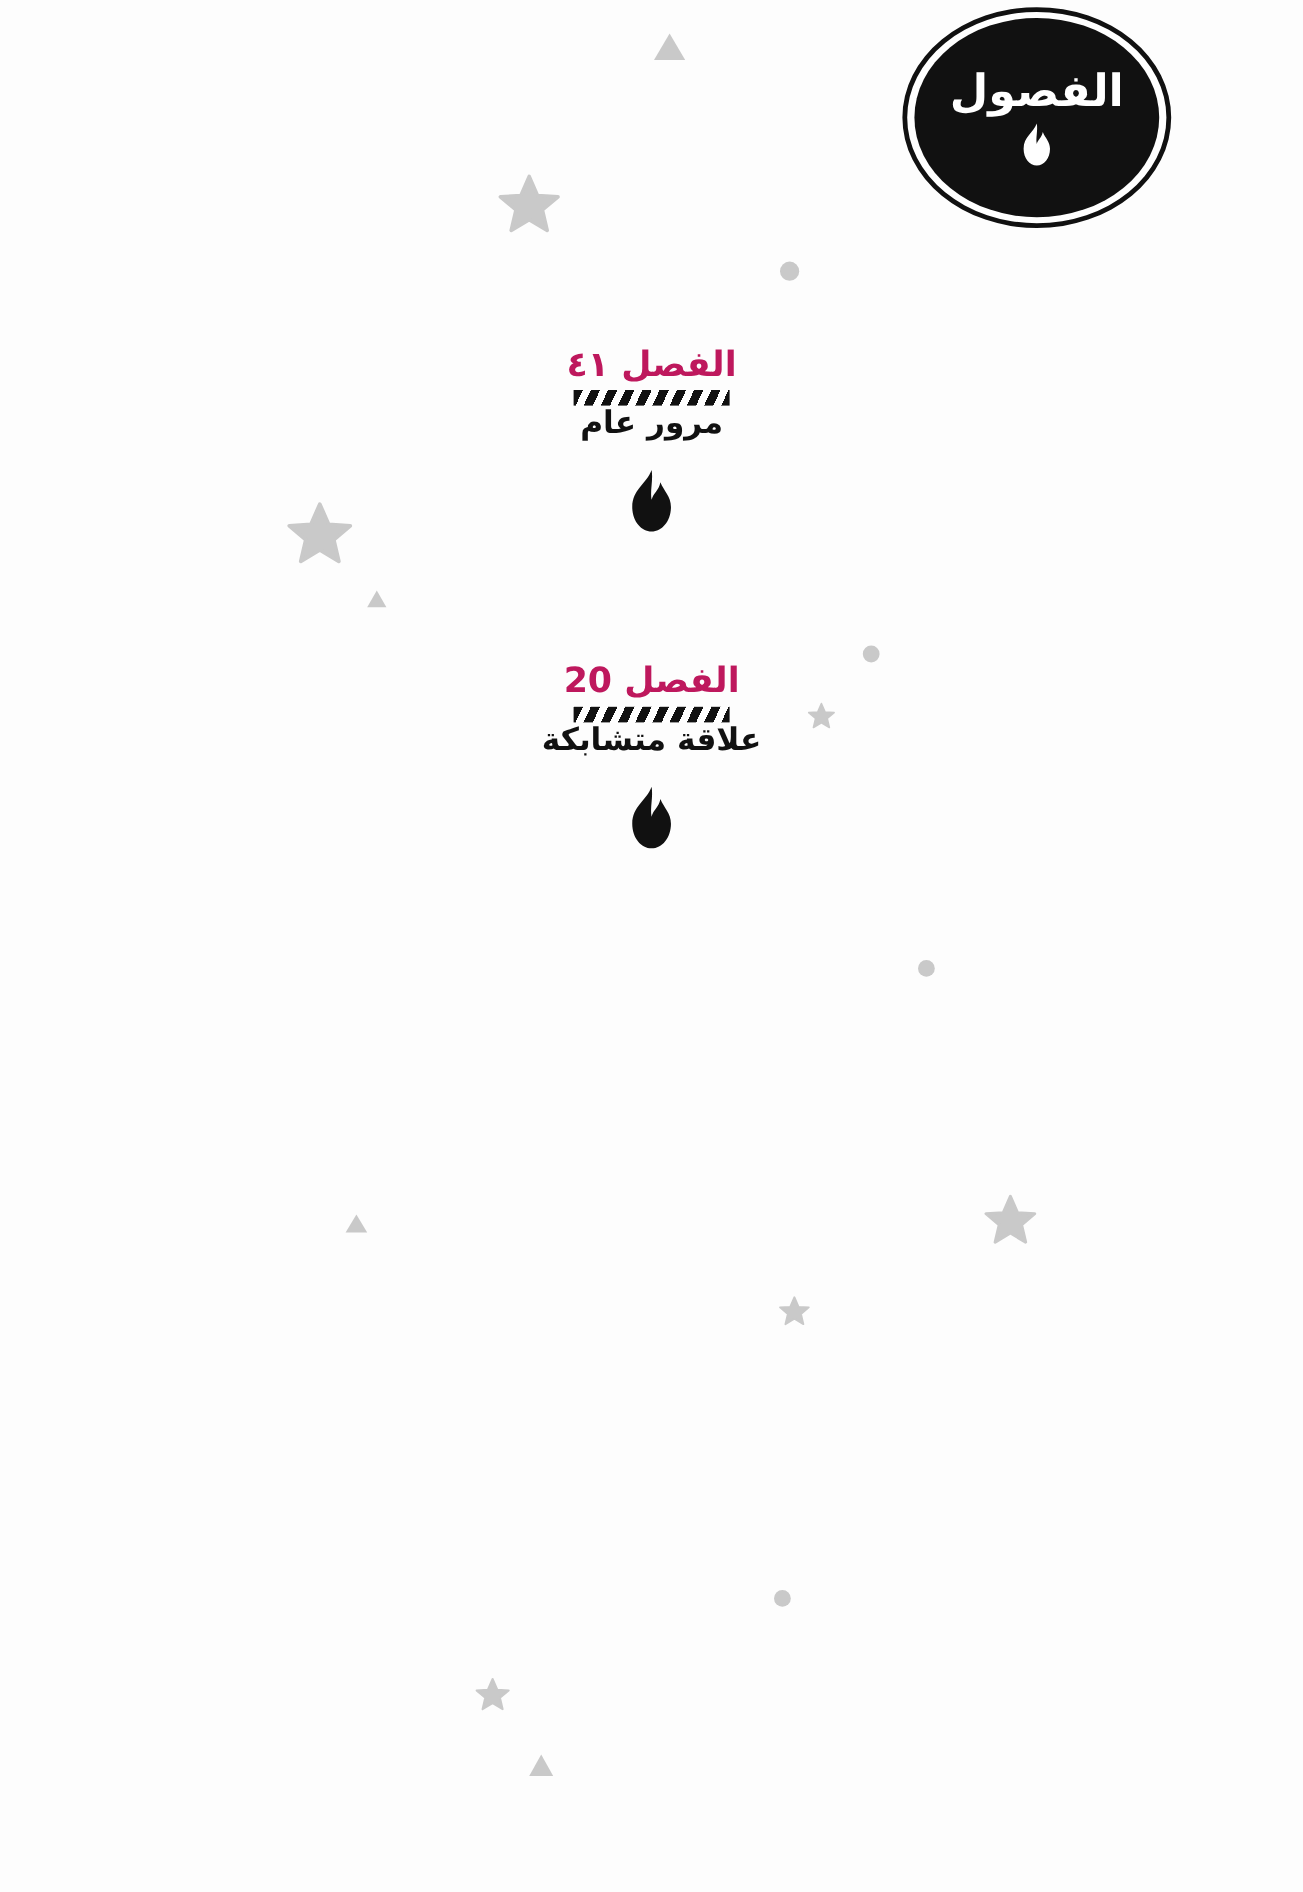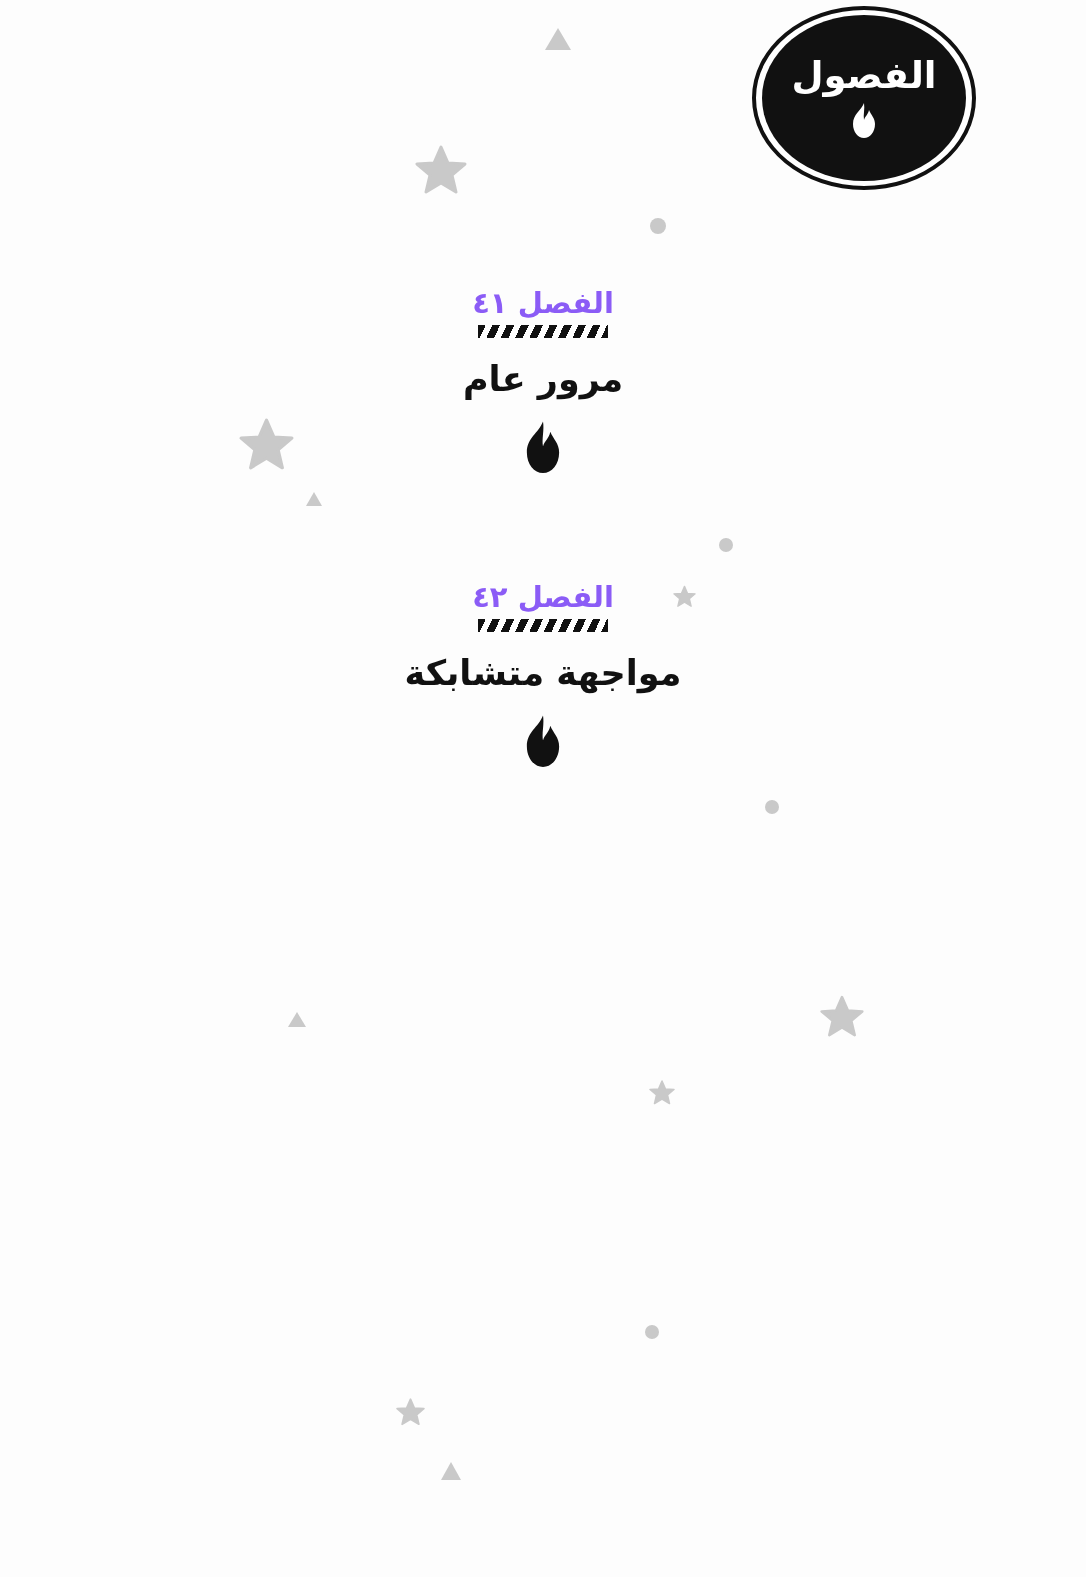--- a/index.html
+++ b/index.html
@@ -86,39 +86,39 @@
     width: 100%;
     display: flex;
     flex-direction: column;
     align-items: center;
     margin-bottom: 106px;
     position: relative;
   }
   .chapter-number {
     font-size: 29px;
     font-weight: bold;
-    color: #8b5cf6;
+    color: #be185d;
     line-height: 1.1;
     letter-spacing: 0.5px;
   }
   .chapter-rule {
     margin-top: 5px;
     width: 130px;
     height: 13px;
     background-image: repeating-linear-gradient(
         115deg,
         #111111 0px,
         #111111 7px,
         #ffffff 7px,
         #ffffff 13px
     );
   }
   .chapter-title {
-    margin-top: 21px;
-    font-size: 35px;
+    margin-top: 1px;
+    font-size: 26px;
     font-weight: bold;
     color: #111111;
     line-height: 1.15;
     white-space: nowrap;
   }
   .chapter-flame {
     margin-top: 21px;
   }
   .chapter-flame svg { display: block; }
 </style>
@@ -185,23 +185,23 @@
         <div class="chapter-number">الفصل ٤١</div>
         <div class="chapter-rule"></div>
         <div class="chapter-title">مرور عام</div>
         <span class="chapter-flame">
           <svg width="44" height="56" viewBox="0 0 30 38" aria-hidden="true">
             <path d="M15 1 C12 9 4 12 4 22 C4 30 9 36 15 36 C21 36 26 30 26 22 C26 16 22 13 20 8 C19 13 16 14 15 18 C14 13 16 7 15 1 Z" fill="#111111"></path>
           </svg>
         </span>
       </div>
       <div class="chapter">
-        <div class="chapter-number">الفصل ٤٢</div>
+        <div class="chapter-number">الفصل 20</div>
         <div class="chapter-rule"></div>
-        <div class="chapter-title">مواجهة متشابكة</div>
+        <div class="chapter-title">علاقة متشابكة</div>
         <span class="chapter-flame">
           <svg width="44" height="56" viewBox="0 0 30 38" aria-hidden="true">
             <path d="M15 1 C12 9 4 12 4 22 C4 30 9 36 15 36 C21 36 26 30 26 22 C26 16 22 13 20 8 C19 13 16 14 15 18 C14 13 16 7 15 1 Z" fill="#111111"></path>
           </svg>
         </span>
       </div>
     </div>
 
 </div>
 

